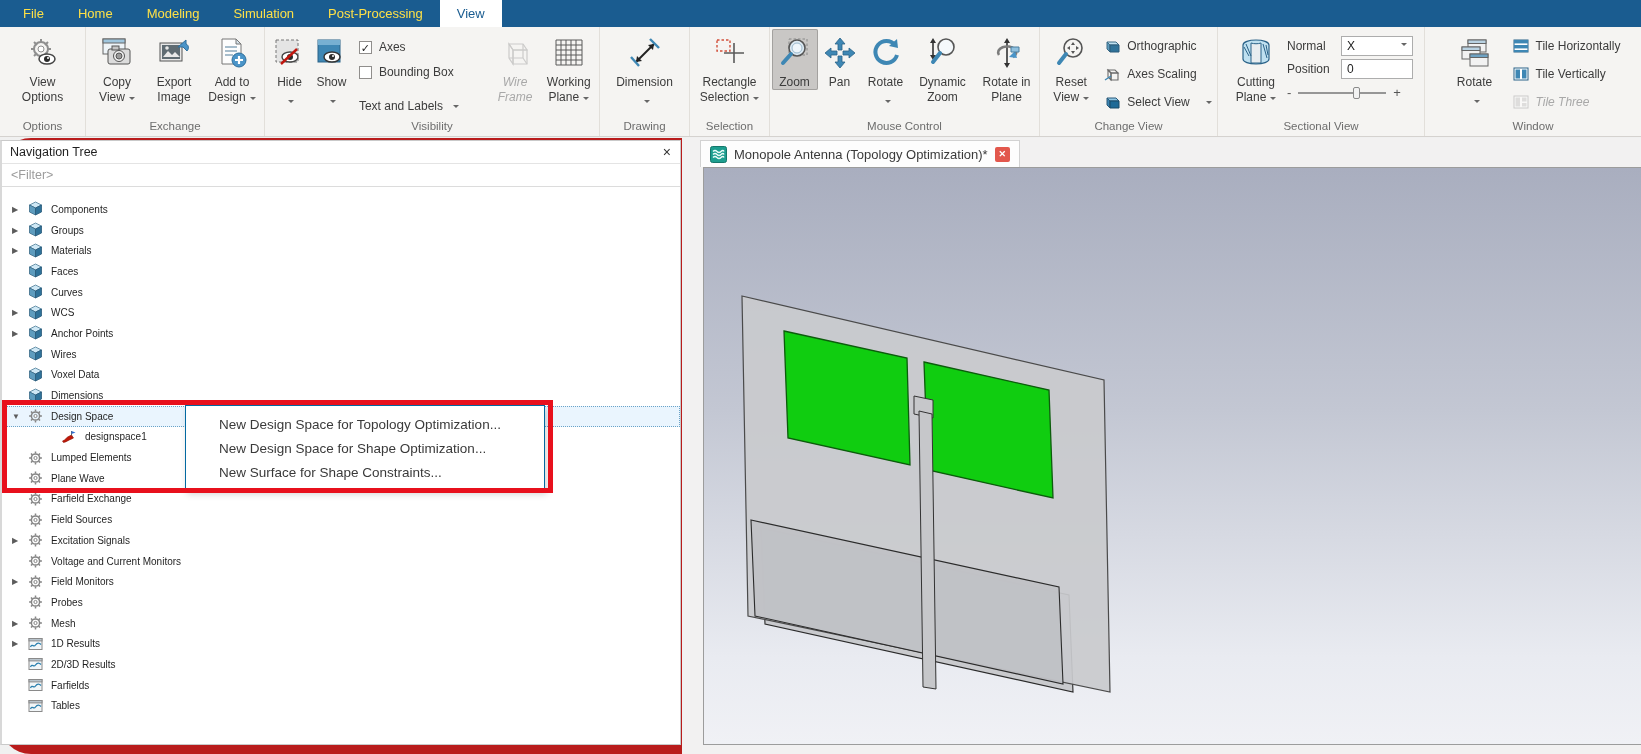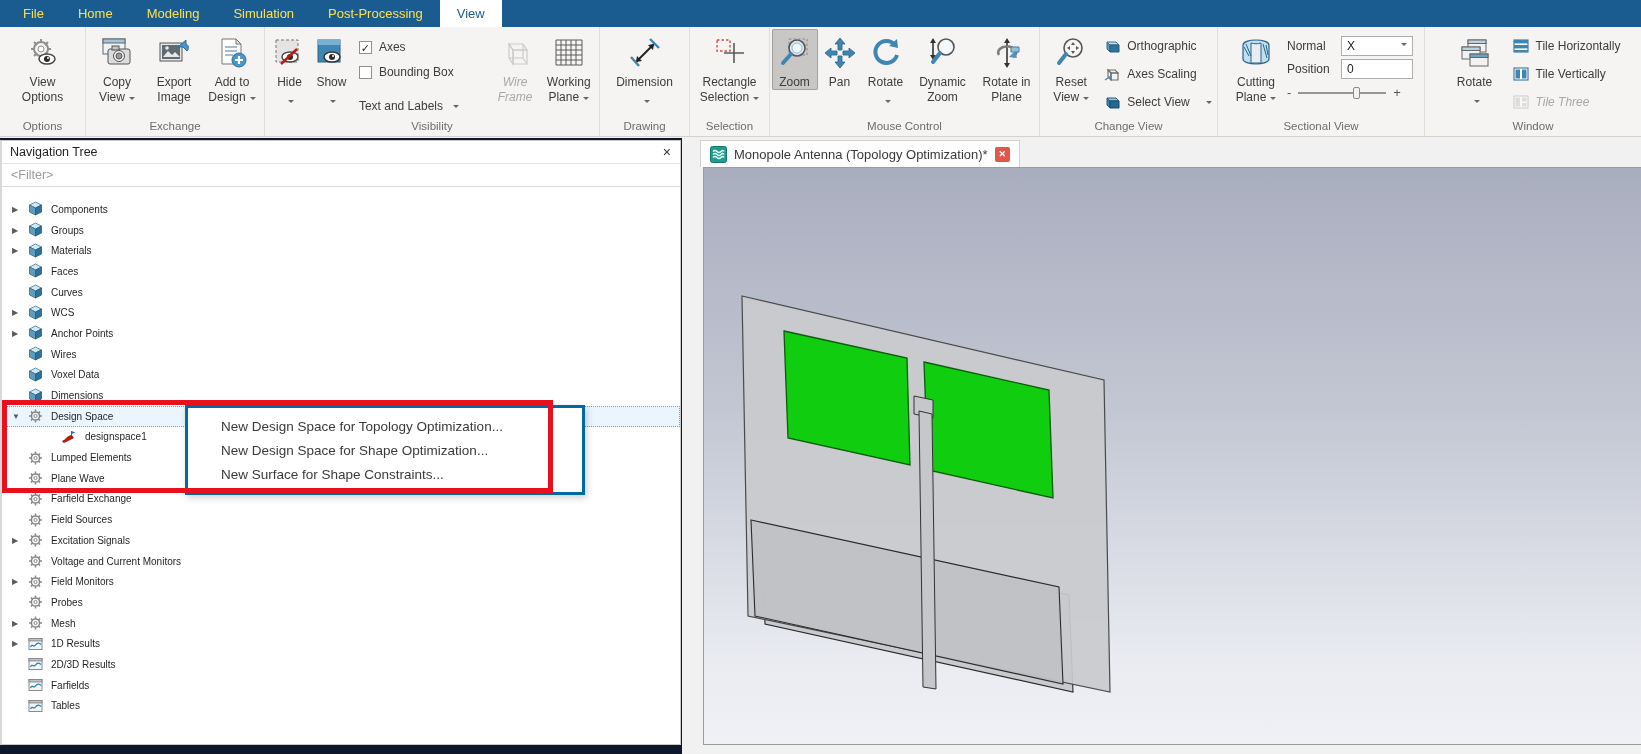--- a/index.html
+++ b/index.html
@@ -33,21 +33,21 @@
   .sv-row { display:flex; align-items:center; gap:8px; height:21px; font-size:12px; color:#3c3c3c; }
   .sv-row .lbl { width:46px; }
   .selbox { width:72px; height:20px; background:#fff; border:1px solid #adadad; display:flex; align-items:center; justify-content:space-between; padding:0 5px; font-size:12px; color:#222; }
   .numbox { width:72px; height:20px; background:#fff; border:1px solid #adadad; display:flex; align-items:center; padding:0 5px; font-size:12px; color:#222; }
   .slider { display:flex; align-items:center; gap:7px; padding-top:4px; }
   .strack { position:relative; width:88px; height:2px; background:#969696; }
   .sthumb { position:absolute; left:62%; top:-5px; width:7px; height:12px; background:#f2f2f2; border:1px solid #8a8a8a; border-radius:2px; }
   .sglyph { font-size:13px; color:#555; }
 
   
-  .main { position:absolute; left:0; top:138px; right:0; bottom:0; background:#0f172a; }
+  .main { position:absolute; left:0; top:138px; right:0; bottom:0; background:#b91c1c;border-radius:31px; }
 
   
   .navpanel { position:absolute; left:0; top:2px; width:681px; height:605px; background:#fff; border:1px solid #c9c9c9; border-left:2px solid #d8d8d8; }
   .nph { height:23px; display:flex; align-items:center; justify-content:space-between; padding:0 9px 0 8px; font-size:12.5px; color:#1f1f1f; border-bottom:1px solid #e4e4e4; }
   .npclose { font-size:14px; color:#333; line-height:14px; cursor:default; }
   .npf { height:23px; display:flex; align-items:center; padding:0 9px; font-size:12.5px; color:#9c9c9c; border-bottom:1px solid #dcdcdc; }
   .tree { position:absolute; left:0; top:58px; right:0; bottom:0; overflow:hidden; }
   .trow { display:flex; align-items:center; height:20.7px; padding-left:10px; font-size:10px; color:#1f1f1f; white-space:nowrap; }
   .trow.level1 { padding-left:44px; }
   .twist { width:15px; font-size:8px; color:#5c5c5c; flex:0 0 auto; }
@@ -60,21 +60,21 @@
 
   
   .vparea { position:absolute; left:682px; top:0; right:0; bottom:0; background:#f2f1f1; }
   .vtabbar { position:absolute; left:18px; top:2px; right:0; height:27px; display:flex; }
   .vtab { background:#fdfdfd; display:flex; align-items:center; gap:7px; padding:0 9px; font-size:13px; color:#3a3a3a; border:1px solid #d2d2d2; border-bottom:none; }
   .vclose { width:15px; height:15px; background:#e2574c; border-radius:2px; color:#fff; font-size:9px; line-height:15px; text-align:center; font-weight:bold; }
   .canvas { position:absolute; left:21px; top:29px; right:0; height:578px; border:1px solid #9c9c9c; border-right:none;
             background:linear-gradient(180deg,#a9aebf 0%,#c3c7d3 42%,#e9ebf1 85%,#f0f1f5 100%); }
 
   
-  .ctxmenu { position:absolute; left:185px; top:405px; width:400px; background:#fff; border:3px solid #0369a1; box-shadow:2px 3px 7px rgba(0,0,0,.18); padding:6px 0; z-index:40; }
+  .ctxmenu { position:absolute; left:185px; top:405px; width:360px; background:#fff; border:1px solid #0369a1; box-shadow:2px 3px 7px rgba(0,0,0,.18); padding:6px 0; z-index:40; }
   .cmitem { height:24px; display:flex; align-items:center; padding-left:33px; font-size:13.5px; color:#3a3a3a; white-space:nowrap; }
   .redrect { position:absolute; left:2px; top:400px; width:551px; height:93px; border:5px solid #e8101c; z-index:50; pointer-events:none; }
 </style>
 </head>
 <body>
 
 <div class="app">
 
   <div class="menubar">
 

